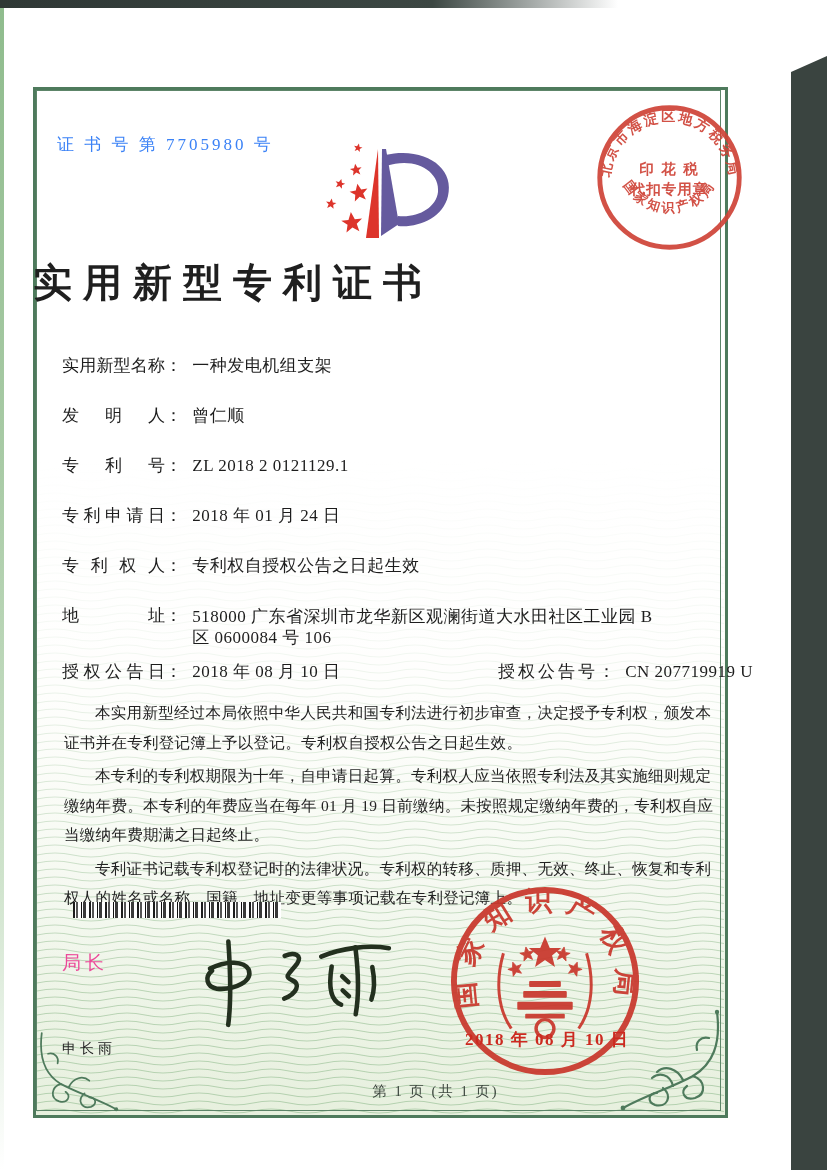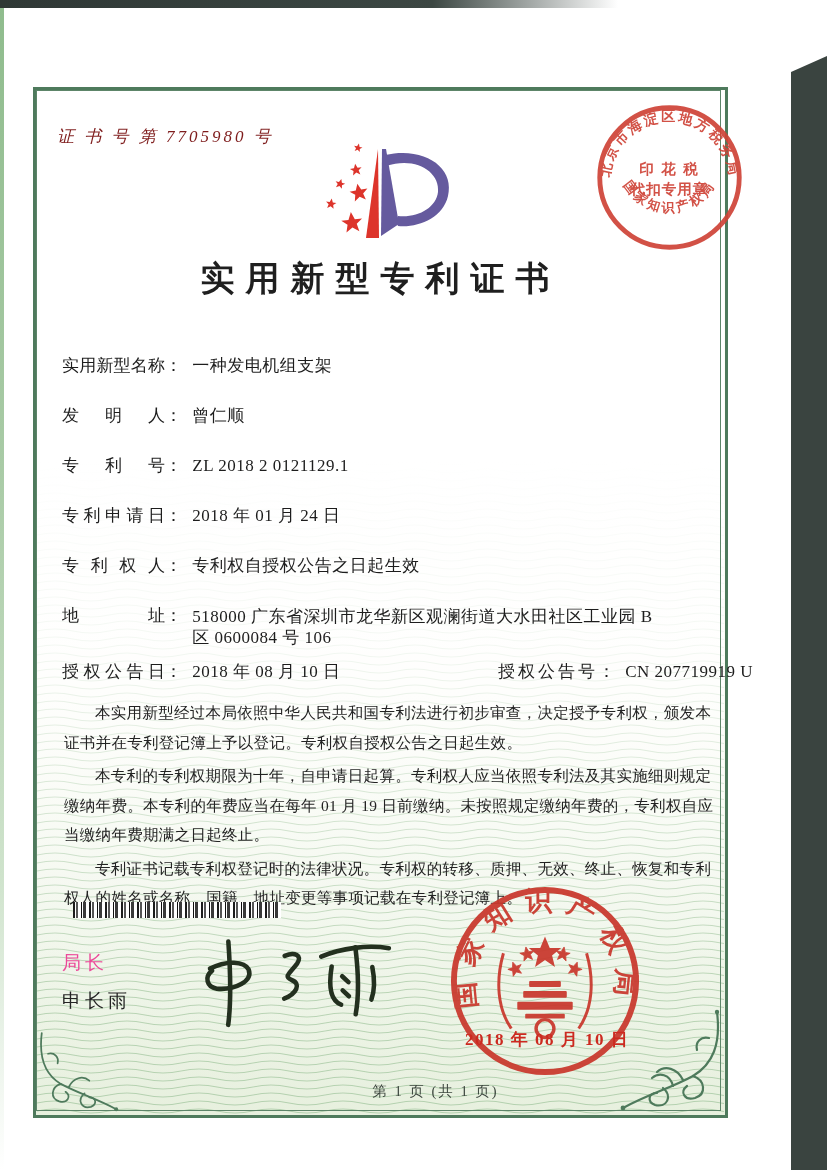--- a/index.html
+++ b/index.html
@@ -16,22 +16,22 @@
     clip-path:polygon(0 16px,100% 0,100% 100%,0 100%);}
 
   
   .frame{left:33px;top:87px;width:695px;height:1031px;border:3px solid #4e7a5c;
     background:linear-gradient(180deg,#fefdf8 0%,#fdfcf6 55%,#f0f6ea 80%,#e7f0de 100%);box-sizing:border-box;}
   .frame-inner{left:36px;top:90px;width:683px;height:1019px;border:1px solid #5d8569;}
   .waves{left:37px;top:91px;width:687px;height:1023px;}
   .wave-fade{left:37px;top:91px;width:687px;height:1023px;
     background:linear-gradient(180deg,#fff 0%,#fff 36%,rgba(255,255,255,.85) 54%,rgba(255,255,255,.4) 72%,rgba(255,255,255,.08) 88%,rgba(255,255,255,0) 100%);}
 
-  .cert-no{left:57px;top:125px;font-size:17px;letter-spacing:3px;color:#7f1d1d;font-style:italic;}
-  .title{left:33px;top:256px;width:695px;text-align:center;font-size:34px;font-weight:bold;
+  .cert-no{left:57px;top:133px;font-size:17px;letter-spacing:3px;color:#3b82f6;}
+  .title{left:33px;top:256px;width:695px;font-size:39px;font-weight:bold;
     letter-spacing:11px;color:#1f1f1f;}
 
   
   .fields{left:62px;top:356px;width:656px;font-size:17px;}
   .field-row{height:50px;line-height:20px;white-space:nowrap;}
   .field-row.addr{height:56px;white-space:normal;}
   .flabel{display:inline-block;width:103px;text-align:justify;text-align-last:justify;
     vertical-align:top;color:#1d1d1d;}
   .fcolon{display:inline-block;vertical-align:top;}
   .fvalue{display:inline-block;margin-left:6px;vertical-align:top;letter-spacing:.5px;}
@@ -41,21 +41,21 @@
   .grant-right .flabel2{letter-spacing:3px;}
 
   .paras{left:60px;top:694px;width:658px;font-size:15.5px;line-height:29.5px;color:#232323;}
   .paras p{margin:4px;text-indent:2em;letter-spacing:.3px;}
 
   .barcode{left:73px;top:902px;width:208px;height:16px;
     background:repeating-linear-gradient(90deg,#1c1c1c 0 2px,#fff 2px 3px,#555 3px 5px,#fff 5px 8px,#101010 8px 9px,#fff 9px 10px,#3a3a3a 10px 13px,#fff 13px 16px);}
 
   .sig-role{left:62px;top:950px;font-size:19px;letter-spacing:4px;color:#ec4899;
     font-family:"Liberation Sans","DejaVu Sans",sans-serif;}
-  .sig-name{left:62px;top:988px;font-size:19px;letter-spacing:4px;color:#242424;
+  .sig-name{left:62px;top:1040px;font-size:14px;letter-spacing:4px;color:#242424;
     font-family:"Liberation Sans","DejaVu Sans",sans-serif;}
   .autograph{left:182px;top:926px;width:218px;height:104px;transform:rotate(-2deg);}
 
   .seal{left:446px;top:882px;width:198px;height:198px;opacity:.93;}
   .seal-date{left:452px;top:1028px;width:190px;text-align:center;font-size:17px;
     color:#cc2a20;letter-spacing:1.5px;font-weight:bold;}
   .tax-stamp{left:592px;top:100px;width:155px;height:155px;opacity:.92;}
 
   .footer{left:33px;top:1082px;width:805px;text-align:center;font-size:14.5px;
     letter-spacing:2px;color:#3c463e;}

